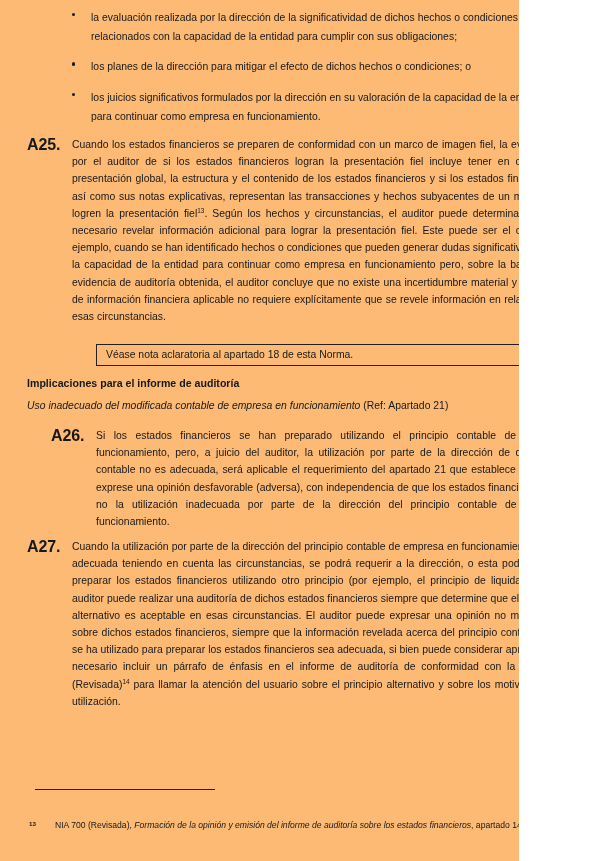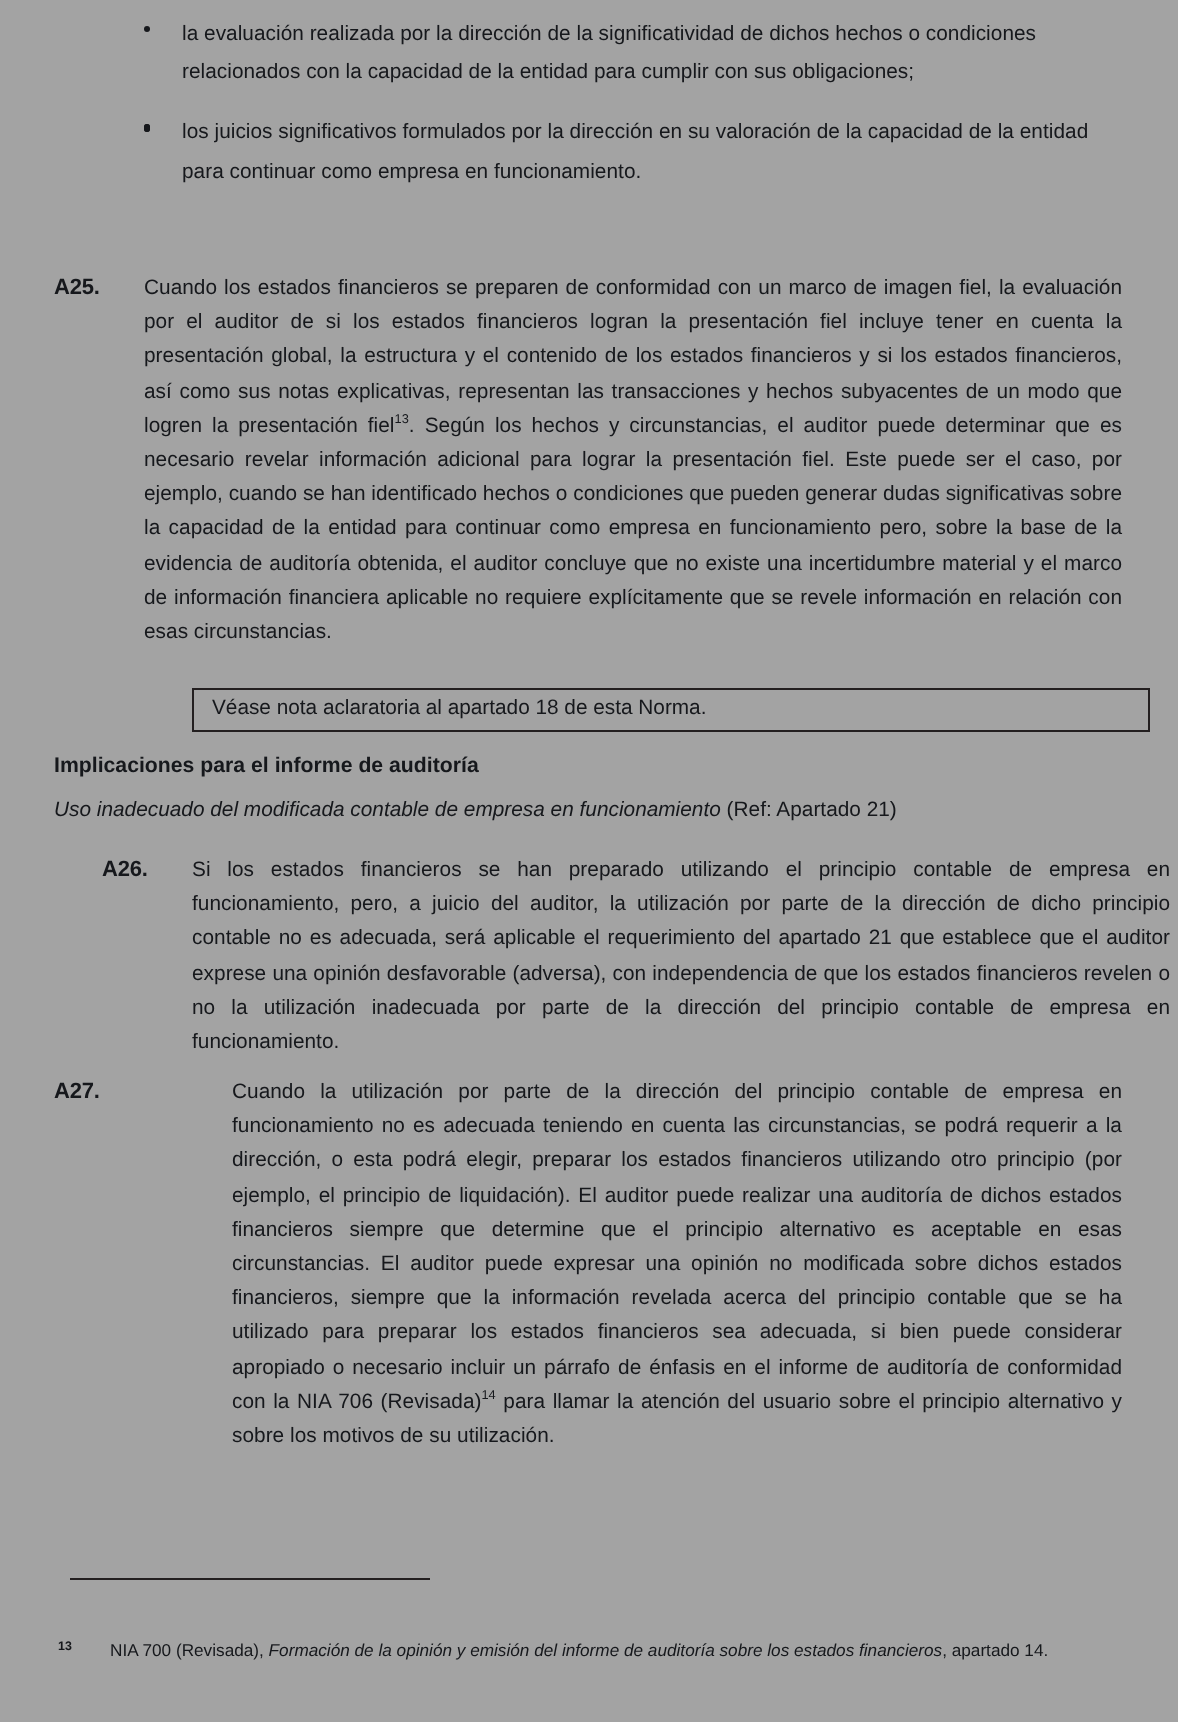--- a/index.html
+++ b/index.html
@@ -6,23 +6,23 @@
     margin: 0;
     padding: 0;
     background: #ffffff;
   }
   body {
     font-family: "Liberation Sans", sans-serif;
     color: #1a1a1a;
   }
   .page {
     position: relative;
-    width: 589px;
+    width: 519px;
     height: 861px;
-    background: #a3a3a3;
+    background: #fdba74;
     overflow: hidden;
     box-sizing: border-box;
   }
 
   
   .body-text {
     font-size: 10.4px;
     line-height: 17.2px;
     text-align: justify;
     color: #16181c;
@@ -54,33 +54,33 @@
 
   
   .para {
     position: absolute;
     display: flex;
     align-items: flex-start;
   }
   .para-label {
     flex: 0 0 auto;
     width: 45px;
-    font-size: 11px;
+    font-size: 16px;
     line-height: 17.2px;
     color: #16181c;
     font-weight: 600;
     letter-spacing: -0.1px;
   }
   .para-body {
     flex: 1 1 auto;
   }
 
   #para-a25 { left: 27px; top: 136px; width: 534px; }
   #para-a26 { left: 27px; top: 427px; width: 534px; margin-left: 24px; }
-  #para-a27 { left: 27px; top: 538px; width: 534px; gap: 44px; }
+  #para-a27 { left: 27px; top: 538px; width: 534px; }
 
   
   .note-box {
     position: absolute;
     left: 69px;
     top: 344px;
     width: 479px;
     height: 22px;
     border: 1.4px solid #231f20;
     box-sizing: border-box;
@@ -167,20 +167,21 @@
 
 <div class="page">
 
   <div class="bullet-list">
     <div class="bullet-item">
       <span class="bullet-dot"></span>
       <span class="body-text">la evaluación realizada por la dirección de la significatividad de dichos hechos o condiciones relacionados con la capacidad de la entidad para cumplir con sus obligaciones;</span>
     </div>
     <div class="bullet-item">
       <span class="bullet-dot"></span>
+      <span class="body-text">los planes de la dirección para mitigar el efecto de dichos hechos o condiciones; o</span>
     </div>
     <div class="bullet-item">
       <span class="bullet-dot"></span>
       <span class="body-text">los juicios significativos formulados por la dirección en su valoración de la capacidad de la entidad para continuar como empresa en funcionamiento.</span>
     </div>
   </div>
 
   <div class="para" id="para-a25">
     <div class="para-label">A25.</div>
     <div class="para-body body-text"><span>Cuando los estados financieros se preparen de conformidad con un marco de imagen fiel, la evaluación por el auditor de si los estados financieros logran la presentación fiel incluye tener en cuenta la presentación global, la estructura y el contenido de los estados financieros y si los estados financieros, así como sus notas explicativas, representan las transacciones y hechos subyacentes de un modo que logren la presentación fiel</span><sup class="fn-ref">13</sup><span>. Según los hechos y circunstancias, el auditor puede determinar que es necesario revelar información adicional para lograr la presentación fiel. Este puede ser el caso, por ejemplo, cuando se han identificado hechos o condiciones que pueden generar dudas significativas sobre la capacidad de la entidad para continuar como empresa en funcionamiento pero, sobre la base de la evidencia de auditoría obtenida, el auditor concluye que no existe una incertidumbre material y el marco de información financiera aplicable no requiere explícitamente que se revele información en relación con esas circunstancias.</span></div>

